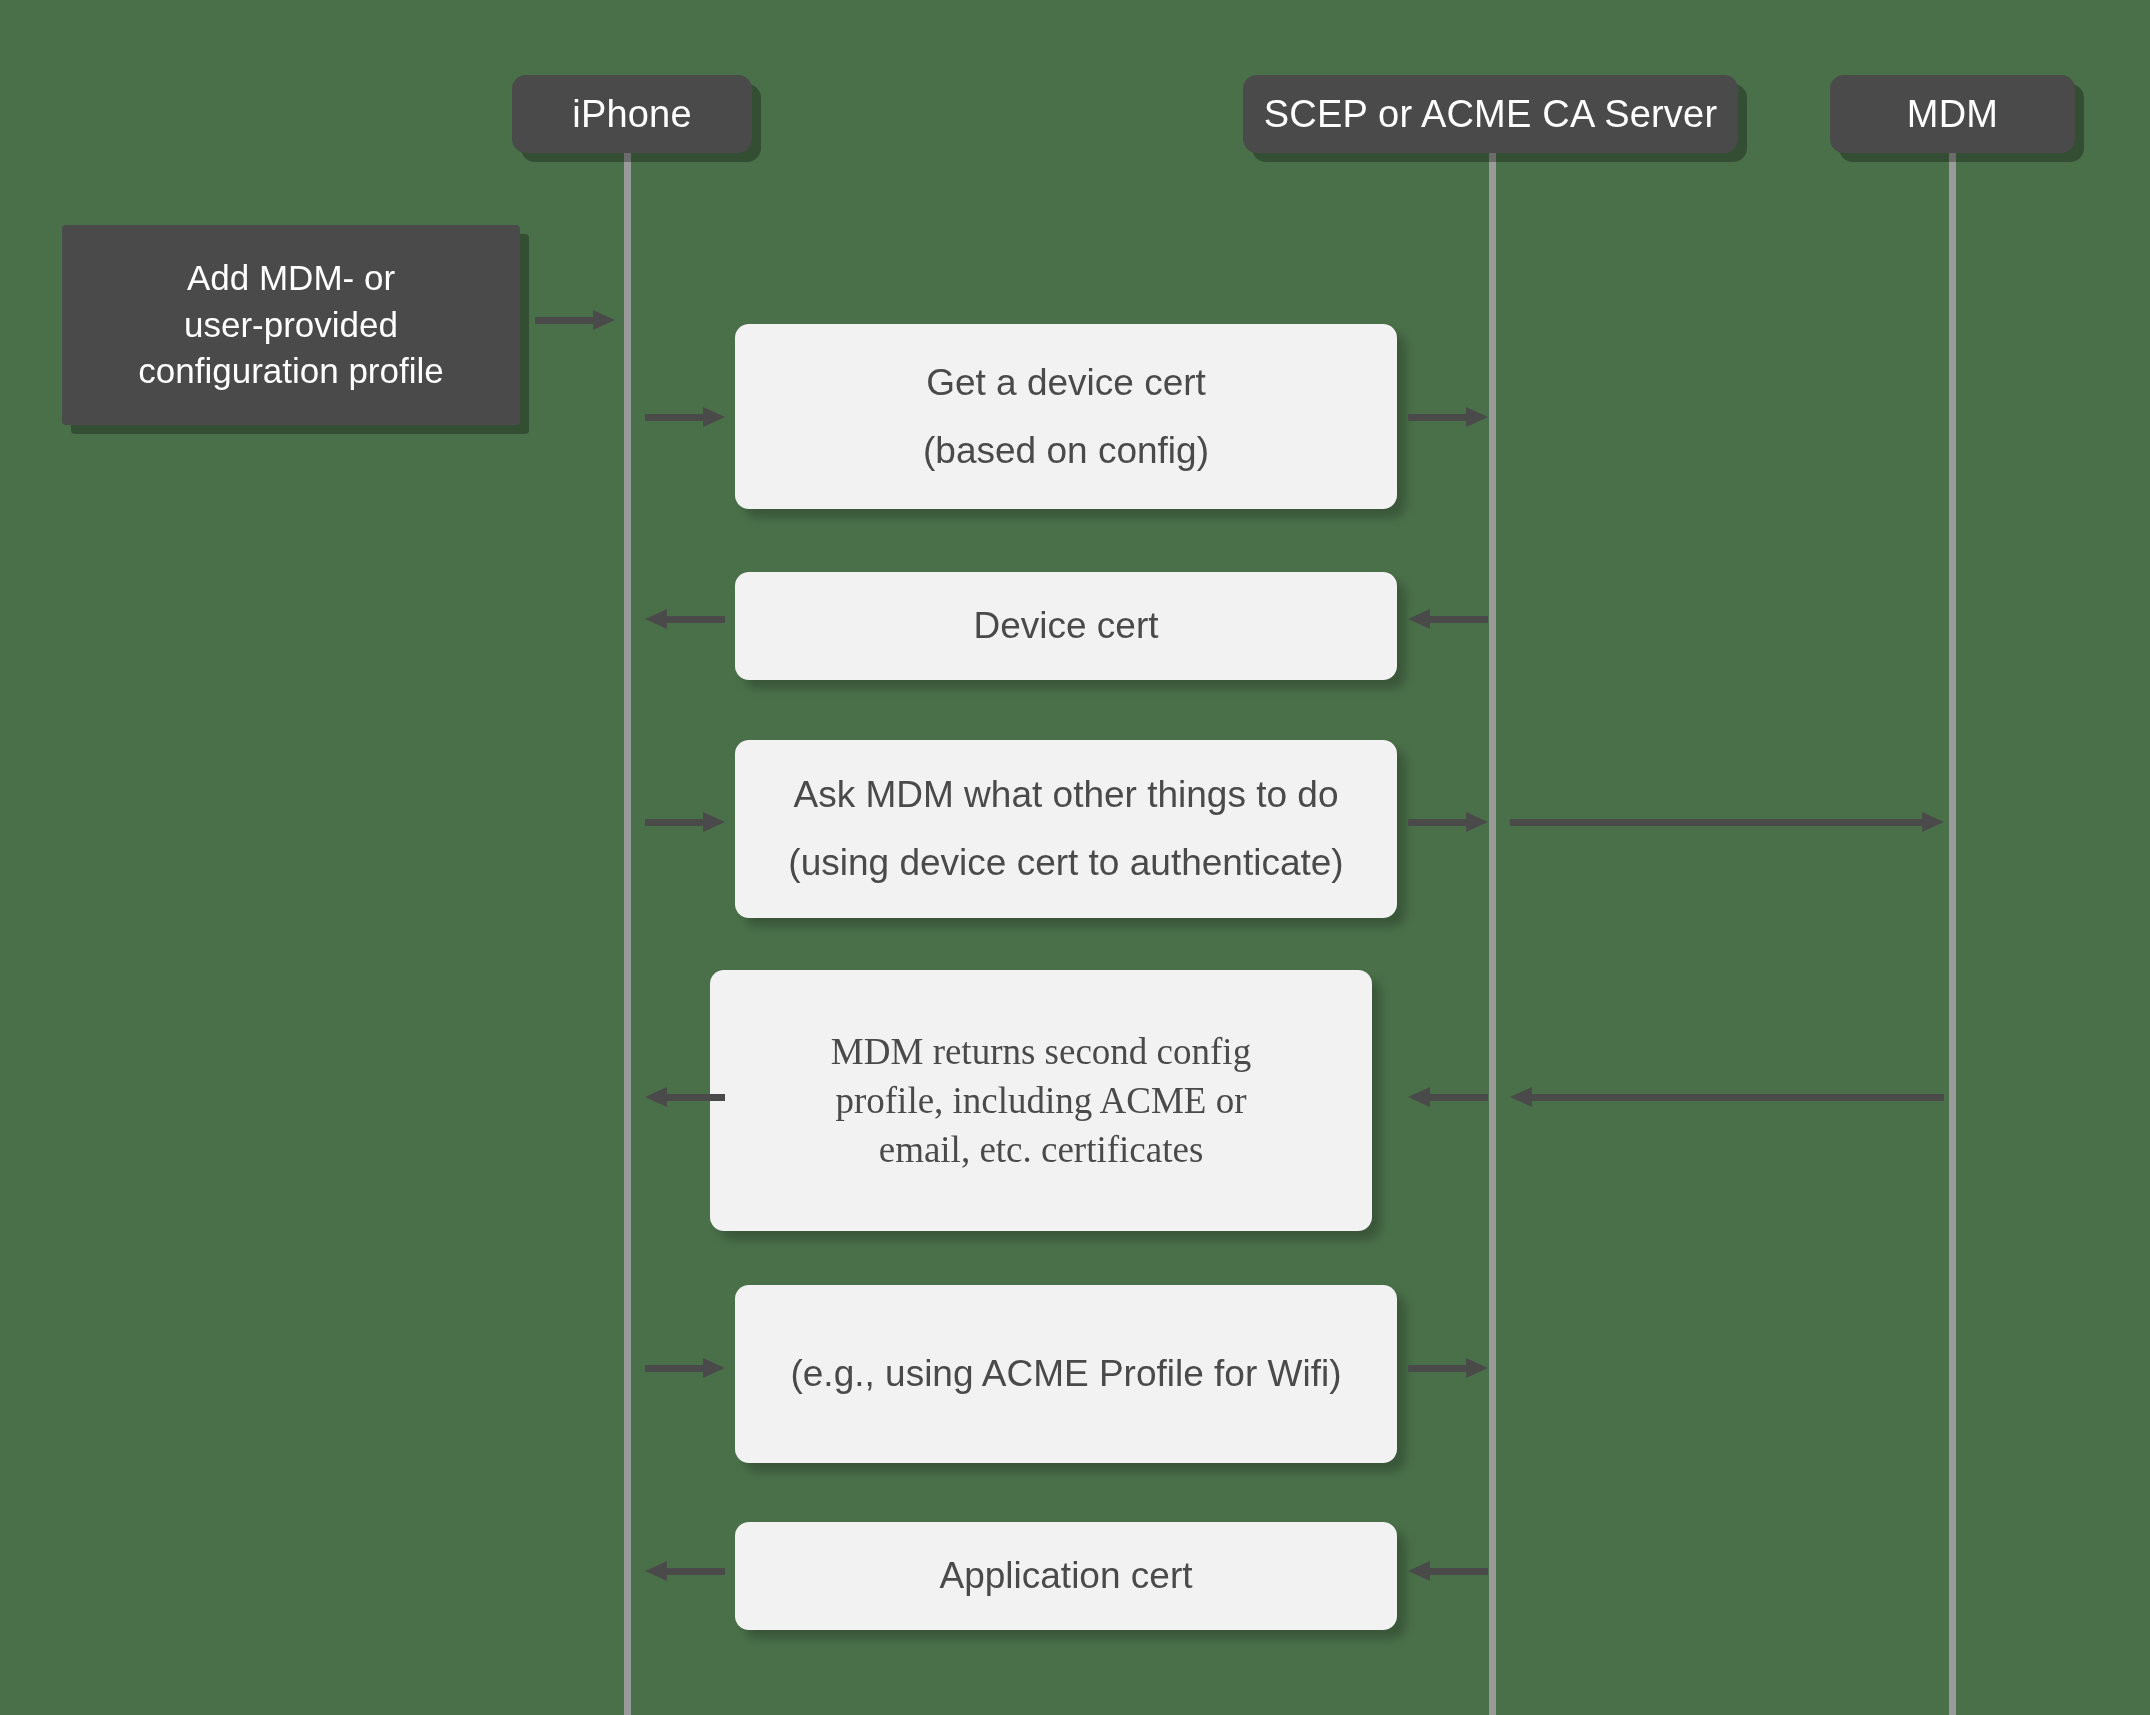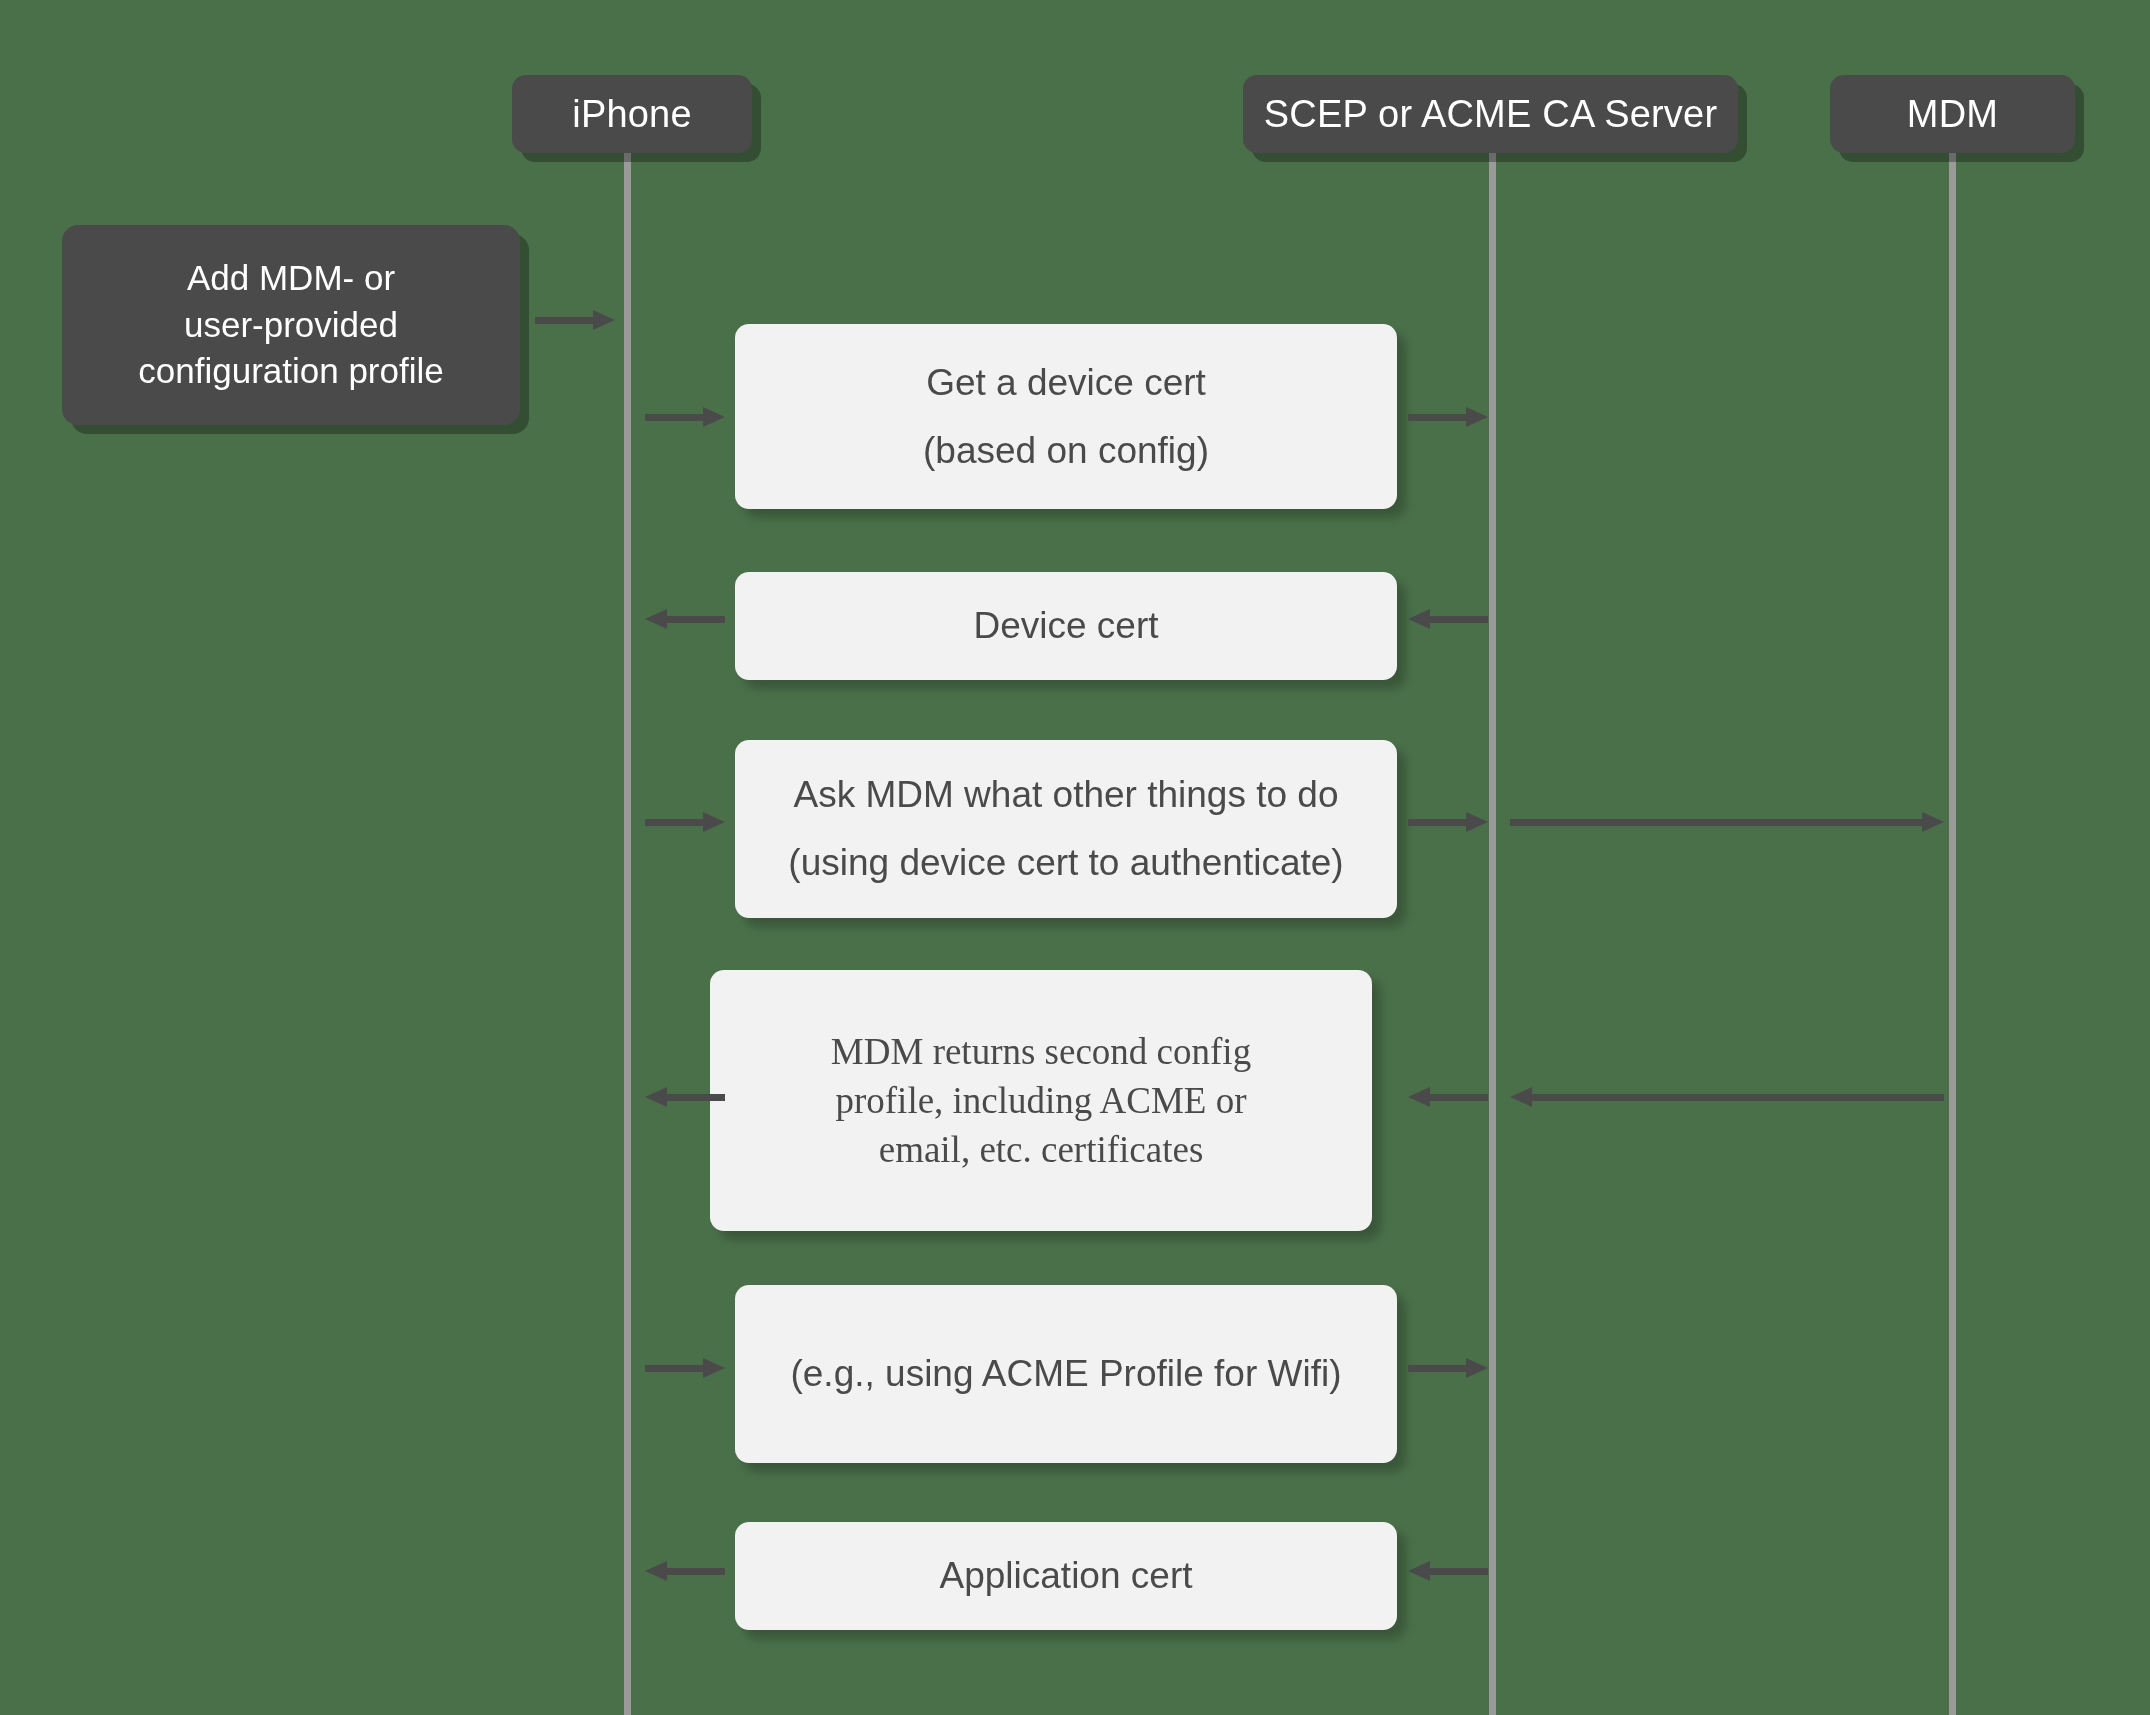--- a/index.html
+++ b/index.html
@@ -44,21 +44,21 @@
     box-sizing: border-box;
     padding: 0 22px;
     white-space: nowrap;
   }
 
   
   .note-dark {
     position: absolute;
     background: #4a4a4a;
     color: #ffffff;
-    border-radius: 16px;
+    border-radius: 4px;
     box-shadow: 9px 9px 0 rgba(0,0,0,0.30);
     display: flex;
     flex-direction: column;
     align-items: center;
     justify-content: center;
     box-sizing: border-box;
     font-size: 35px;
     line-height: 1.33;
     text-align: center;
     padding: 10px 20px;

